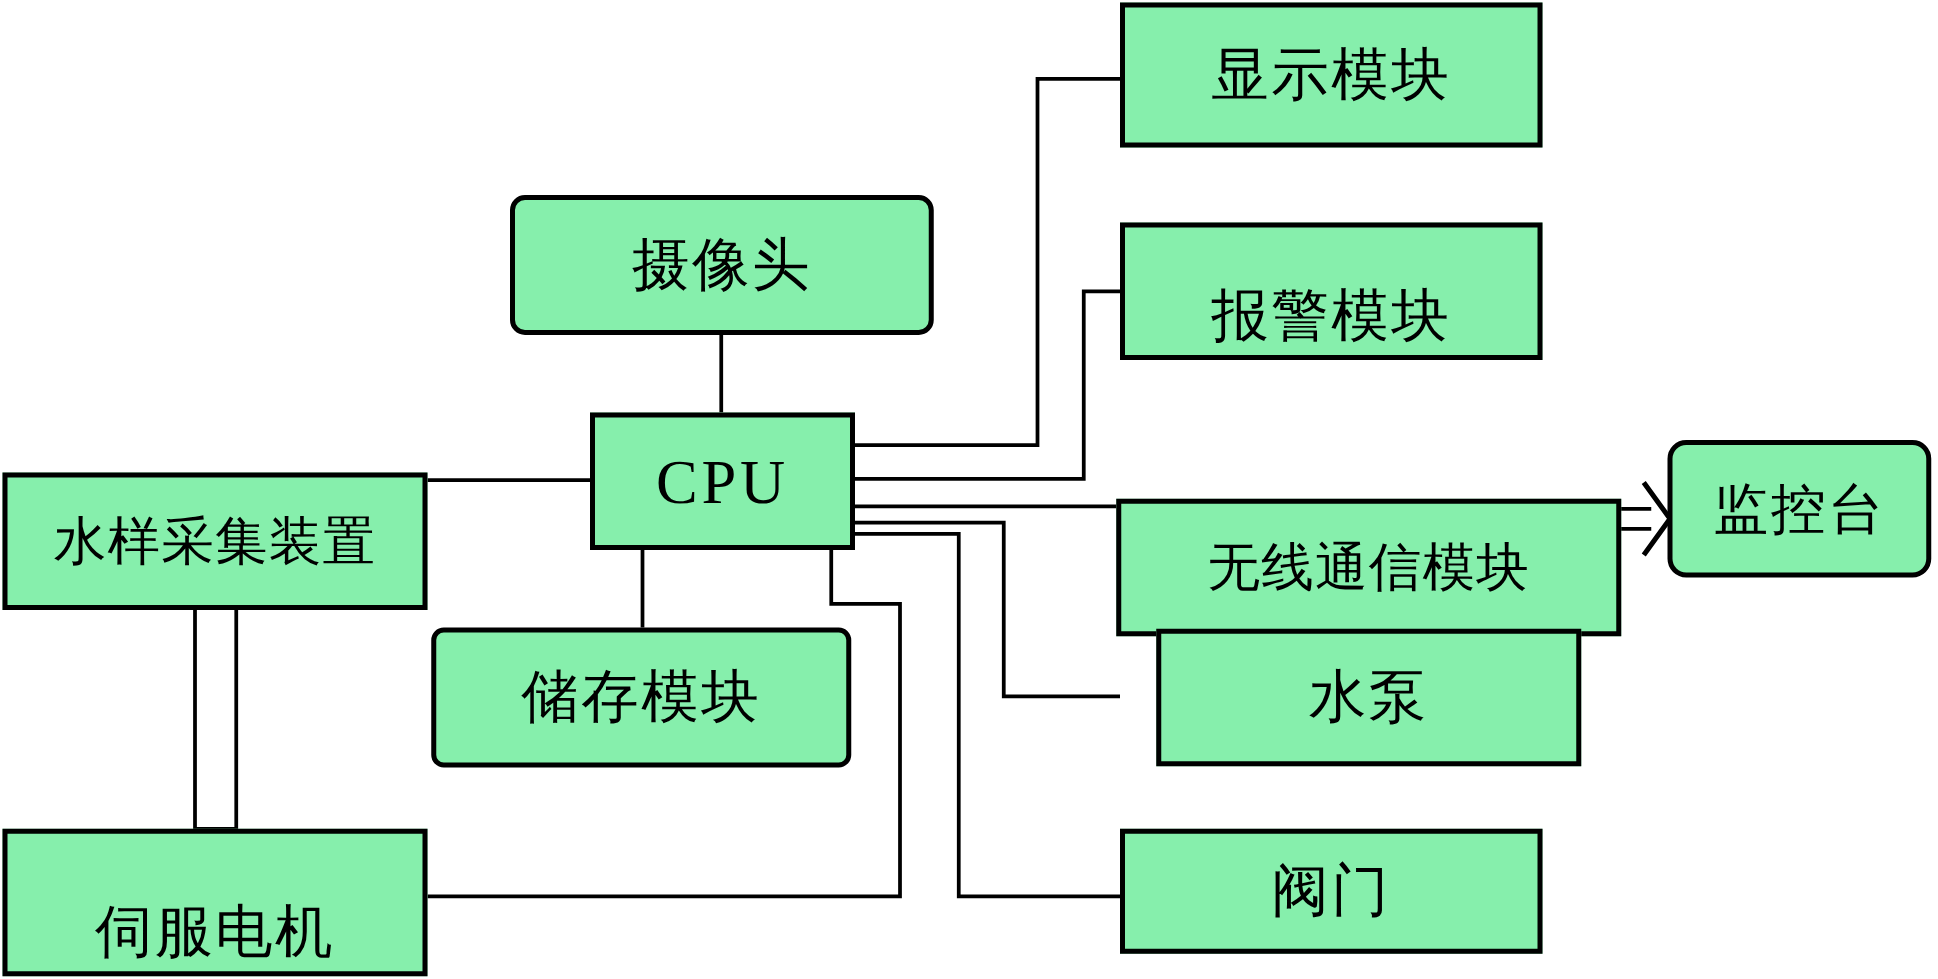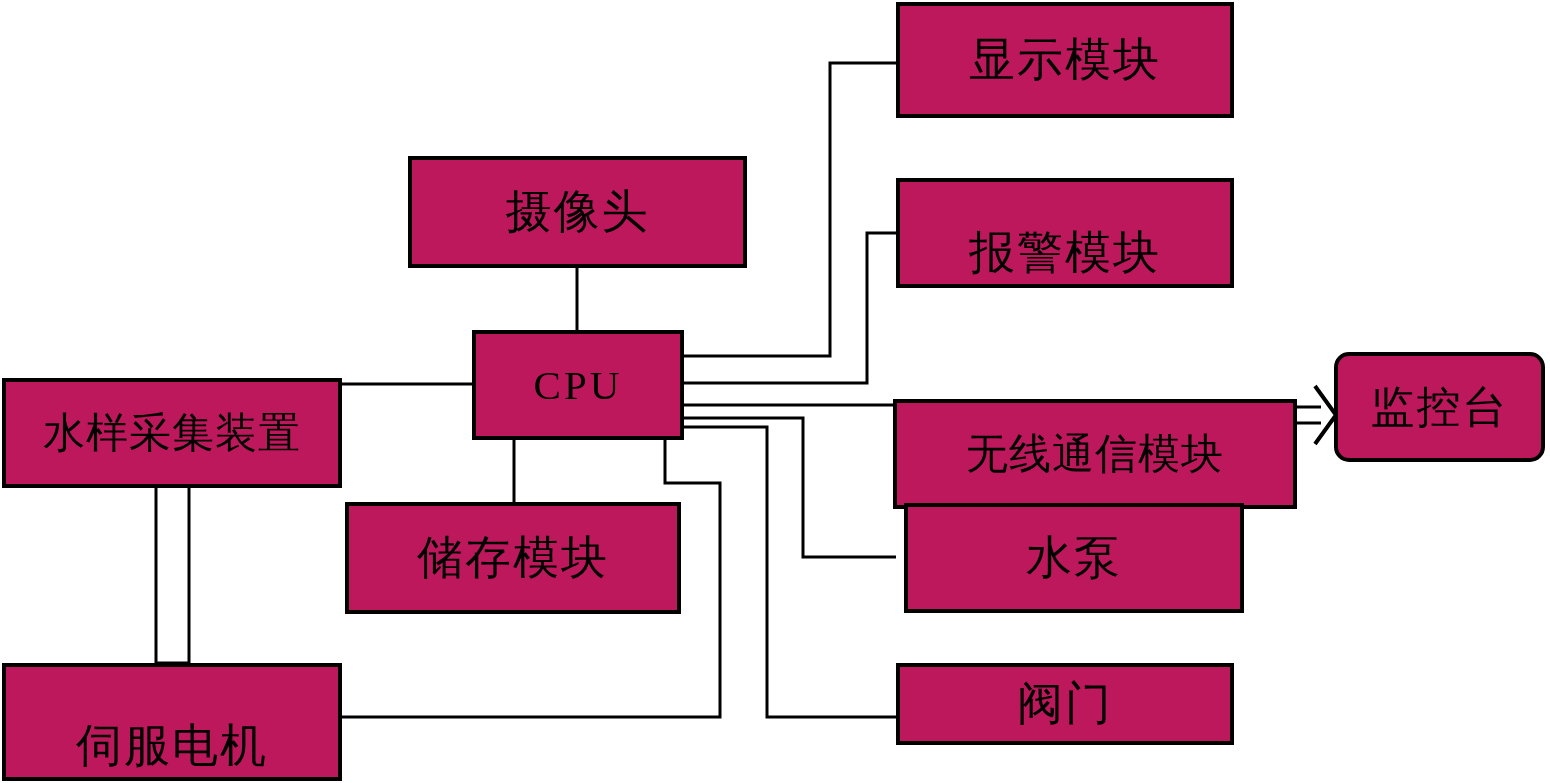--- a/index.html
+++ b/index.html
@@ -19,41 +19,41 @@
     position: absolute;
     left: 0;
     top: 0;
     width: 1550px;
     height: 783px;
   }
   .node {
     position: absolute;
     box-sizing: border-box;
     border: 4px solid #000000;
-    background: #be185d;
+    background: #86efac;
     display: flex;
     align-items: center;
     justify-content: center;
     text-align: center;
     color: #000000;
     font-size: 46px;
     letter-spacing: 2px;
     white-space: nowrap;
   }
   .small-font { font-size: 42px; letter-spacing: 1px; margin-top: 48px; }
-  #nd-camera   { left: 408px;  top: 156px; width: 339px; height: 112px; }
-  #nd-cpu      { left: 472px;  top: 330px; width: 212px; height: 110px; font-size: 41px; letter-spacing: 3px; }
+  #nd-camera   { left: 408px;  top: 156px; width: 339px; height: 112px; border-radius: 12px; }
+  #nd-cpu      { left: 472px;  top: 330px; width: 212px; height: 110px; font-size: 50px; letter-spacing: 3px; }
   #nd-sampler  { left: 2px;    top: 330px; width: 340px; height: 110px; }
-  #nd-storage  { left: 345px;  top: 502px; width: 336px; height: 112px; }
+  #nd-storage  { left: 345px;  top: 502px; width: 336px; height: 112px; border-radius: 10px; }
   #nd-servo    { left: 2px;    top: 663px; width: 340px; height: 118px; align-items: flex-end; }
   #nd-display  { left: 896px;  top: 2px;   width: 338px; height: 116px; }
   #nd-alarm    { left: 896px;  top: 178px; width: 338px; height: 110px; align-items: flex-end; }
   #nd-wireless { left: 893px;  top: 351px; width: 404px; height: 110px; }
-  #nd-pump     { left: 904px;  top: 503px; width: 340px; height: 110px; }
-  #nd-valve    { left: 896px;  top: 663px; width: 338px; height: 82px; }
+  #nd-pump     { left: 925px;  top: 503px; width: 340px; height: 110px; }
+  #nd-valve    { left: 896px;  top: 663px; width: 338px; height: 100px; }
   #nd-monitor  { left: 1334px; top: 352px; width: 211px; height: 110px; font-size: 44px; border-radius: 15px; }
 </style>
 </head>
 <body>
 
 <div id="canvas">
 
   <svg id="wires" viewBox="0 0 1550 783" xmlns="http://www.w3.org/2000/svg">
 
     <path d="M577 268 V330" stroke="#000" stroke-width="3" fill="none"></path>

